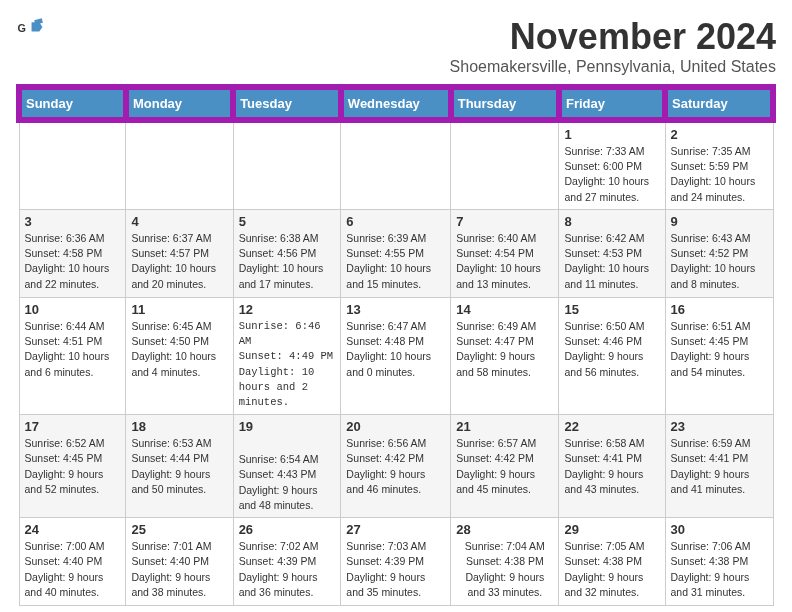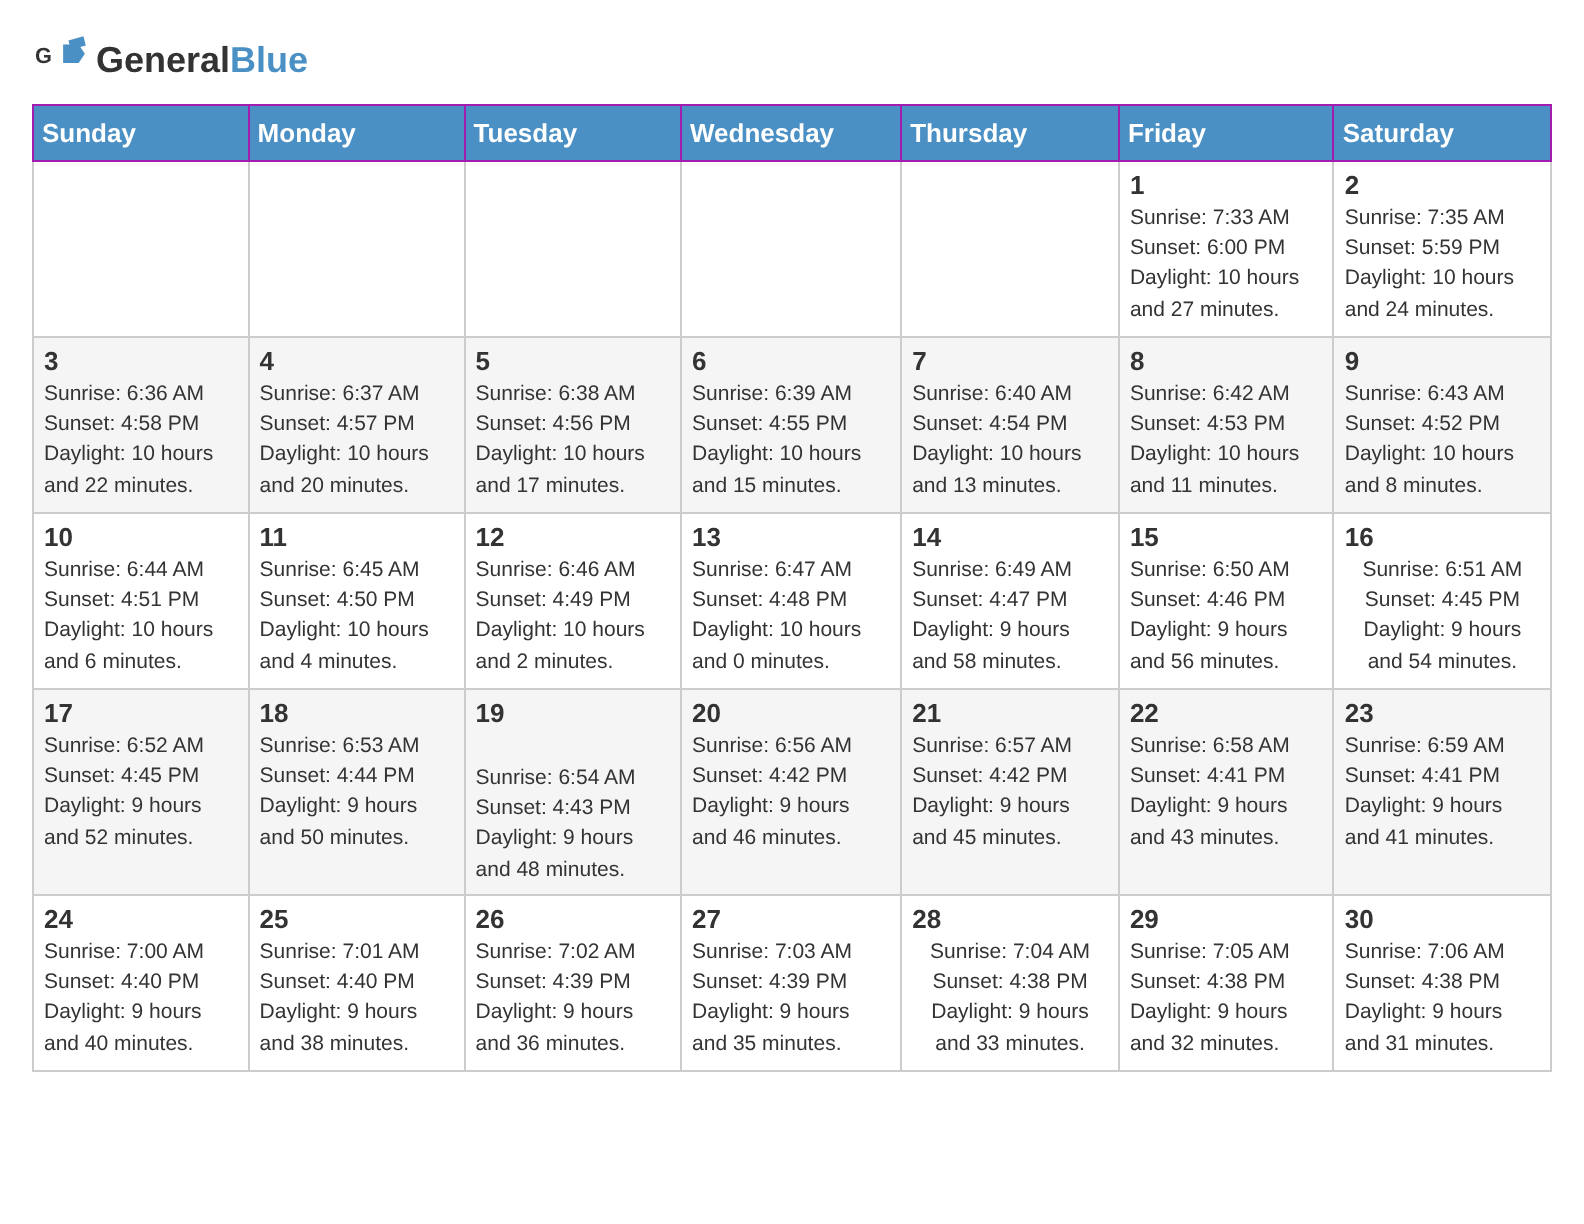--- a/index.html
+++ b/index.html
@@ -52,21 +52,21 @@
       border-collapse: collapse;
       border: 1px solid #ccc;
     }
     .calendar-table th {
       background-color: #4a90c4;
       color: #fff;
       font-size: 13px;
       font-weight: bold;
       padding: 6px 4px;
       text-align: left;
-      border: 1px solid #a21caf;
+      border: 6px solid #a21caf;
     }
     .calendar-table td {
       vertical-align: top;
       padding: 4px 5px;
       border: 1px solid #ccc;
       font-size: 10.5px;
       color: #333;
       background: #fff;
       height: 88px;
       width: 113px;
@@ -92,25 +92,24 @@
 </head>
 <body>
 
 <div class="header-area">
   <div class="logo">
     <svg class="logo-icon" viewBox="0 0 36 36">
       <text x="2" y="20" font-size="14" font-weight="bold" fill="#333">G</text>
       <path d="M20 8 L30 8 L34 14 L30 20 L20 20 Z" fill="#4a90c4"></path>
       <path d="M24 4 L34 4 L34 10 L24 10 Z" fill="#4a90c4" transform="rotate(-15, 29, 7)"></path>
     </svg>
-    <div>
-      <div>
-        <span class="logo-text-general">General</span><span class="logo-text-blue">Blue</span>
-      </div>
-    </div>
+  </div>
+  <div class="title-area">
+    <div class="month-title">November 2024</div>
+    <div class="location-title">Shoemakersville, Pennsylvania, United States</div>
   </div>
 </div>
 
 <table class="calendar-table">
   <thead>
     <tr>
     <th>Sunday</th>
         <th>Monday</th>
         <th>Tuesday</th>
         <th>Wednesday</th>
@@ -191,21 +190,21 @@
 Daylight: 10 hours and 6 minutes.</div>
         </td>
         <td>
           <span class="day-number">11</span>
           <div class="day-info" style="white-space: pre-line;">Sunrise: 6:45 AM
 Sunset: 4:50 PM
 Daylight: 10 hours and 4 minutes.</div>
         </td>
         <td>
           <span class="day-number">12</span>
-          <div class="day-info" style="white-space: pre-line;">Sunrise: 6:46 AM
+          <div class="day-info" style="white-space: pre-line; font-family: Liberation Mono, monospace;">Sunrise: 6:46 AM
 Sunset: 4:49 PM
 Daylight: 10 hours and 2 minutes.</div>
         </td>
         <td>
           <span class="day-number">13</span>
           <div class="day-info" style="white-space: pre-line;">Sunrise: 6:47 AM
 Sunset: 4:48 PM
 Daylight: 10 hours and 0 minutes.</div>
         </td>
         <td>
@@ -215,21 +214,21 @@
 Daylight: 9 hours and 58 minutes.</div>
         </td>
         <td>
           <span class="day-number">15</span>
           <div class="day-info" style="white-space: pre-line;">Sunrise: 6:50 AM
 Sunset: 4:46 PM
 Daylight: 9 hours and 56 minutes.</div>
         </td>
         <td>
           <span class="day-number">16</span>
-          <div class="day-info" style="white-space: pre-line; text-align: center;">Sunrise: 6:51 AM
+          <div class="day-info" style="white-space: pre-line;">Sunrise: 6:51 AM
 Sunset: 4:45 PM
 Daylight: 9 hours and 54 minutes.</div>
         </td>
       </tr>
       <tr>
         <td>
           <span class="day-number">17</span>
           <div class="day-info" style="white-space: pre-line;">Sunrise: 6:52 AM
 Sunset: 4:45 PM
 Daylight: 9 hours and 52 minutes.</div>

